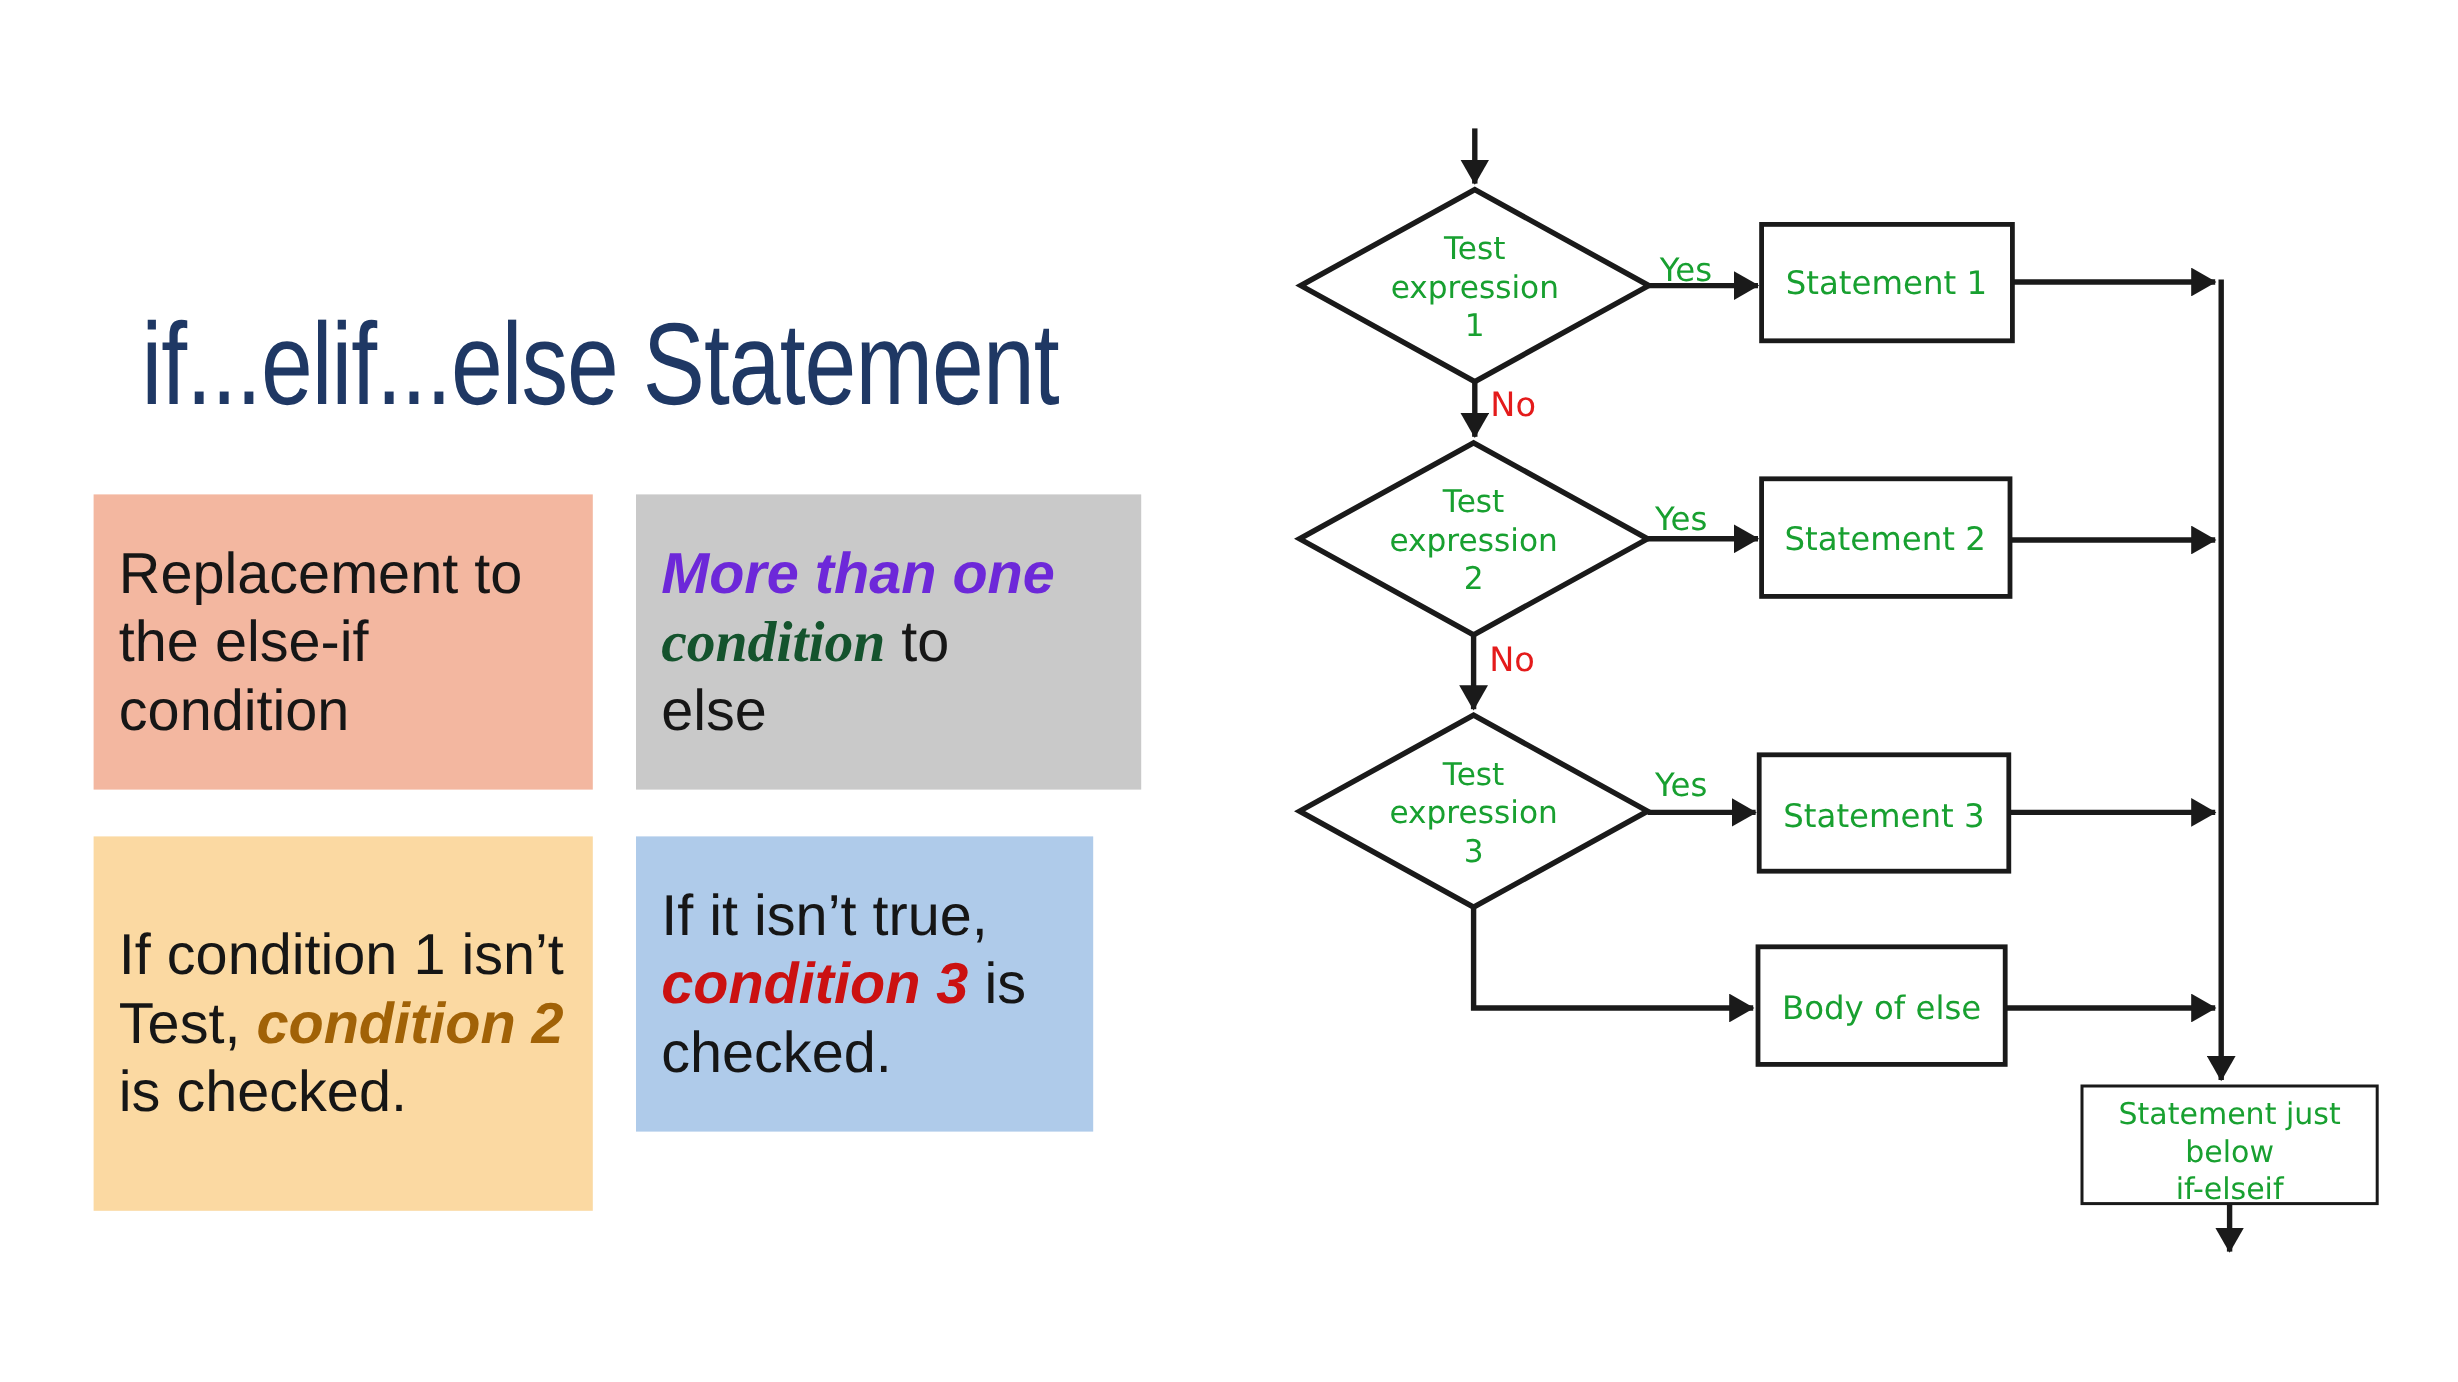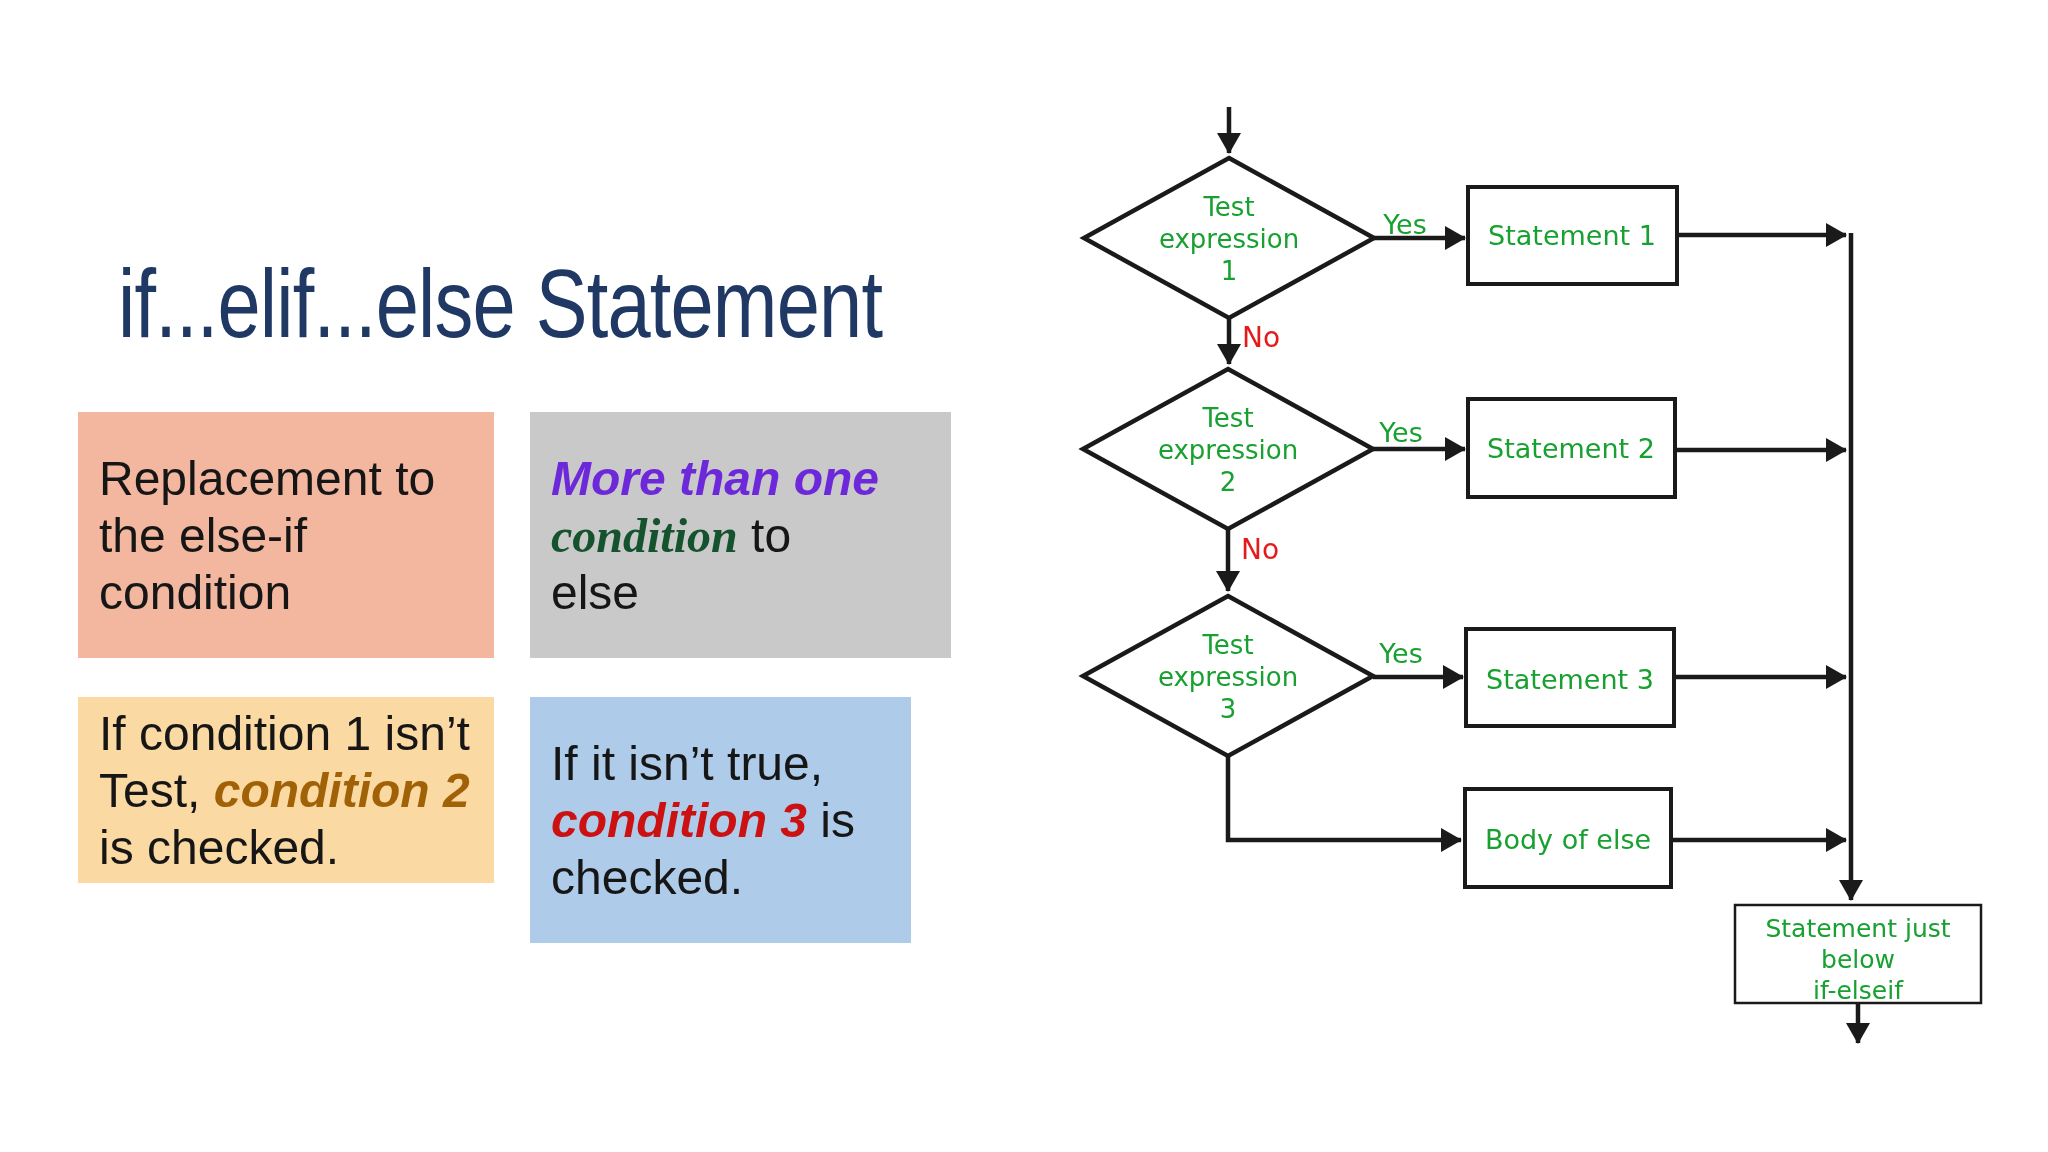--- a/index.html
+++ b/index.html
@@ -7,21 +7,21 @@
          font-family:"Liberation Sans",sans-serif;}
   .title{position:absolute;left:118px;top:190px;font-size:97px;line-height:1;
          font-weight:400;letter-spacing:-1px;transform:scaleX(0.80);
          transform-origin:left top;white-space:nowrap;}
   .card{position:absolute;display:flex;flex-direction:column;justify-content:center;
         text-align:left;font-size:48px;line-height:57px;color:#161616;padding-left:21px;}
   .card .seg{display:inline;}
   .card .em{font-weight:bold;font-style:italic;}
   #card-0{left:78px;top:412px;width:395px;height:246px;}
   #card-1{left:530px;top:412px;width:400px;height:246px;}
-  #card-2{left:78px;top:697px;width:395px;height:186px;}
+  #card-2{left:78px;top:697px;width:395px;height:312px;}
   #card-3{left:530px;top:697px;width:360px;height:246px;}
   svg.fc{position:absolute;left:0;top:0;}
   .fc text{font-family:"DejaVu Sans",sans-serif;}
   .fc .mid{text-anchor:middle;}
 </style>
 </head>
 <body>
 
 <div class="slide" style="background: rgb(255, 255, 255);">
 

